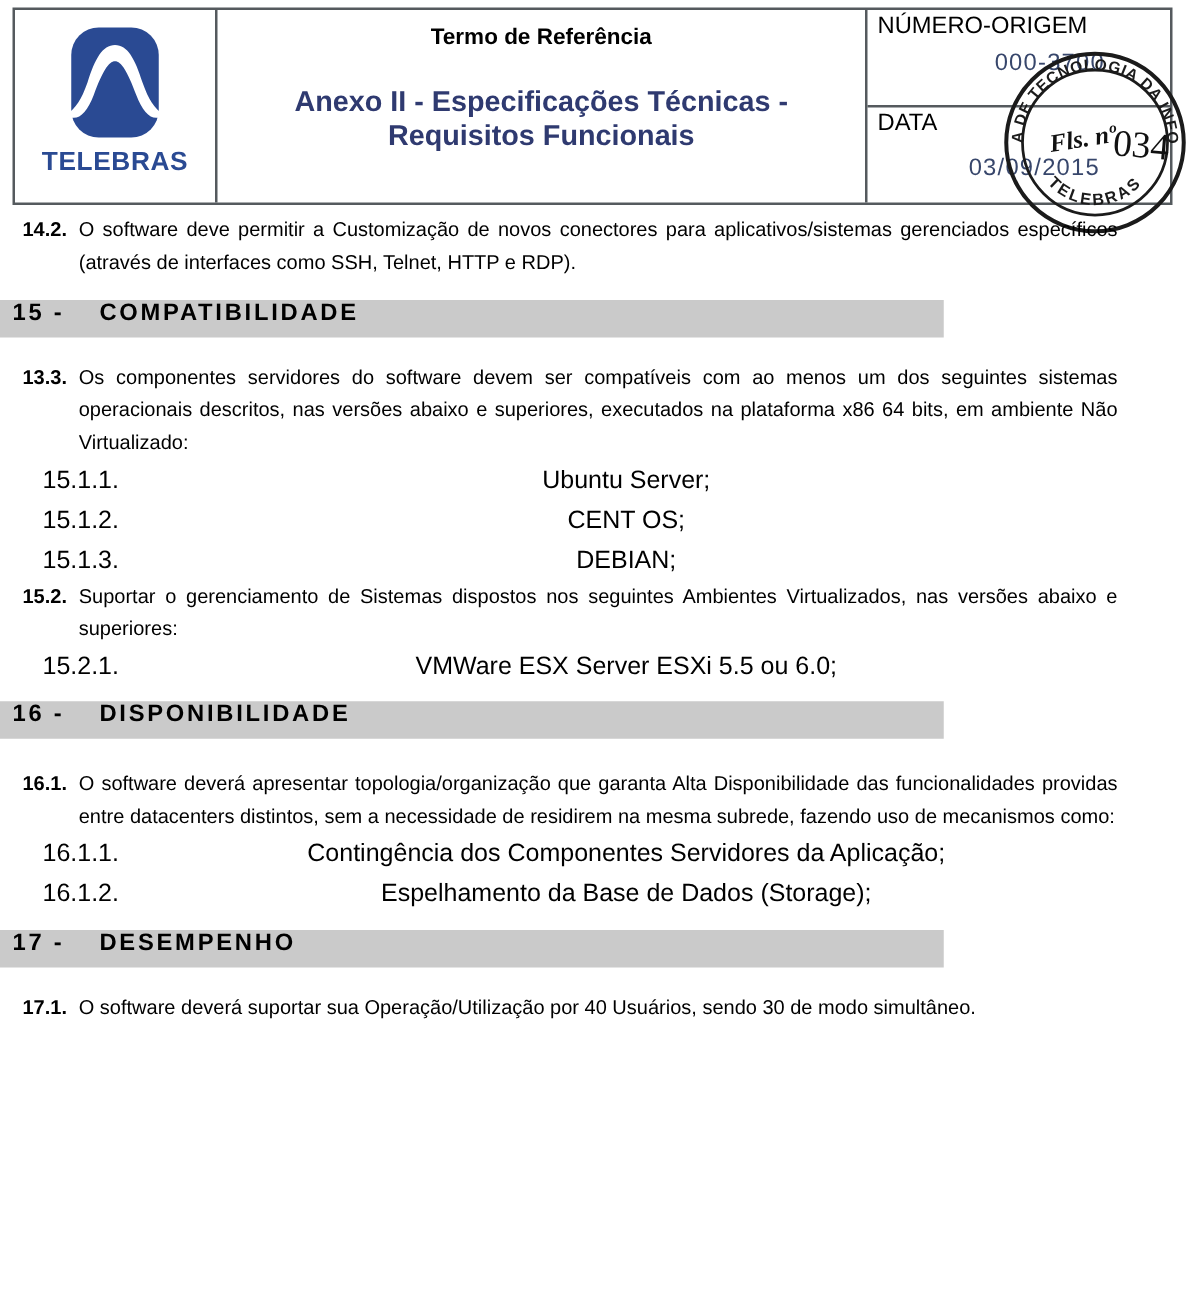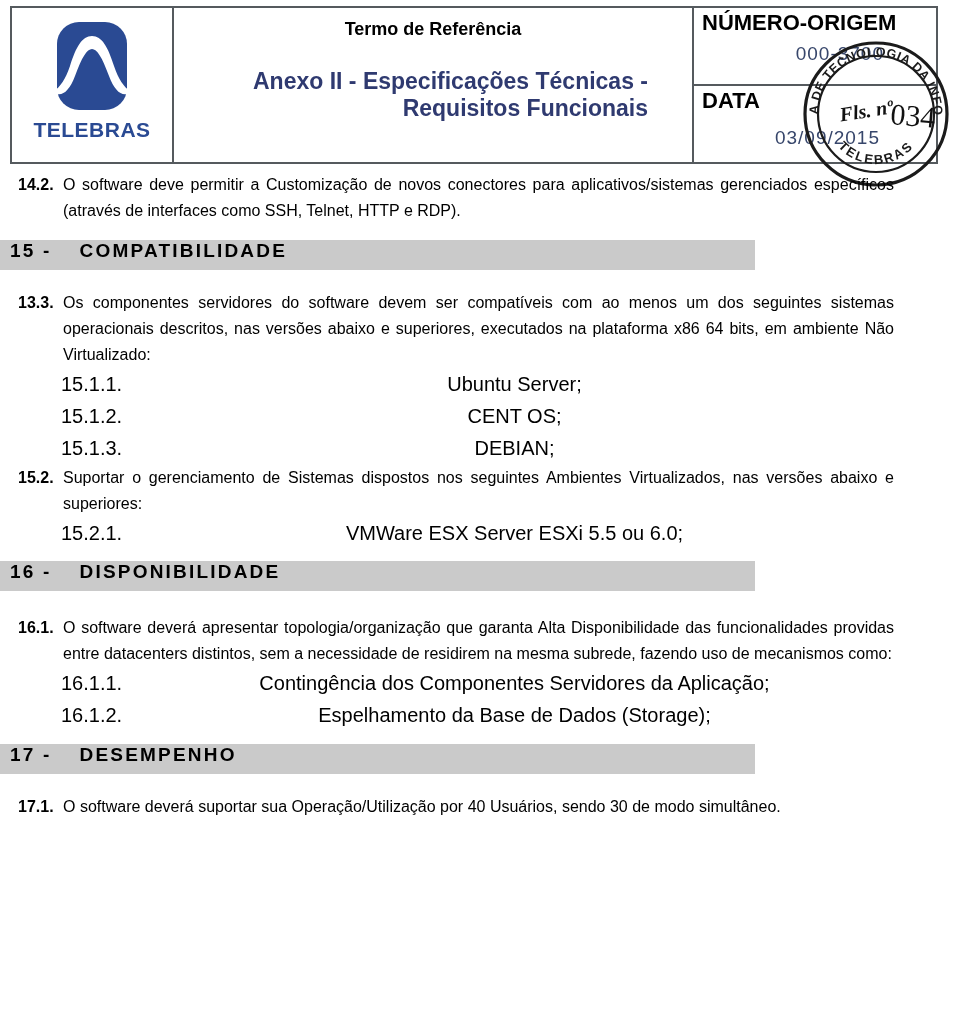--- a/index.html
+++ b/index.html
@@ -69,41 +69,41 @@
     font-weight: bold;
     color: #000;
     line-height: 1.1;
     text-align: center;
   }
   .doc-subtitle {
     font-size: 23px;
     font-weight: bold;
     color: #2f3a70;
     line-height: 1.18;
-    text-align: right;
+    text-align: center;
     margin-top: 28px;
     max-width: 430px;
   }
 
   .meta-cell {
     width: 242px;
     display: flex;
     flex-direction: column;
     box-sizing: border-box;
   }
   .meta-block {
     box-sizing: border-box;
     padding: 3px 0 0 8px;
     position: relative;
   }
   .meta-origem { height: 78px; border-bottom: 2px solid #555a5e; }
   .meta-data   { flex: 1; }
   .meta-label {
-    font-size: 22px;
-    font-weight: bold;
+    font-size: 19px;
+    font-weight: normal;
     color: #000;
     line-height: 1.1;
   }
   .meta-value {
     font-size: 19px;
     color: #37466b;
     text-align: right;
     padding-right: 52px;
     margin-top: 8px;
     letter-spacing: 1px;
@@ -149,24 +149,23 @@
 
   
   .lvl1 {
     padding-left: 18px;
     padding-right: 66px;
   }
   .lvl1 .num { width: 45px; }
 
   
   .lvl2 {
-    padding-left: 50px;
+    padding-left: 34px;
     padding-right: 66px;
     font-size: 20px;
-    margin-left: 11px;
   }
   .lvl2 .num { width: 74px; font-weight: normal; }
 
   
   .section-bar {
     background: #cacaca;
     width: 755px;
     height: 30px;
     display: flex;
     align-items: flex-start;

